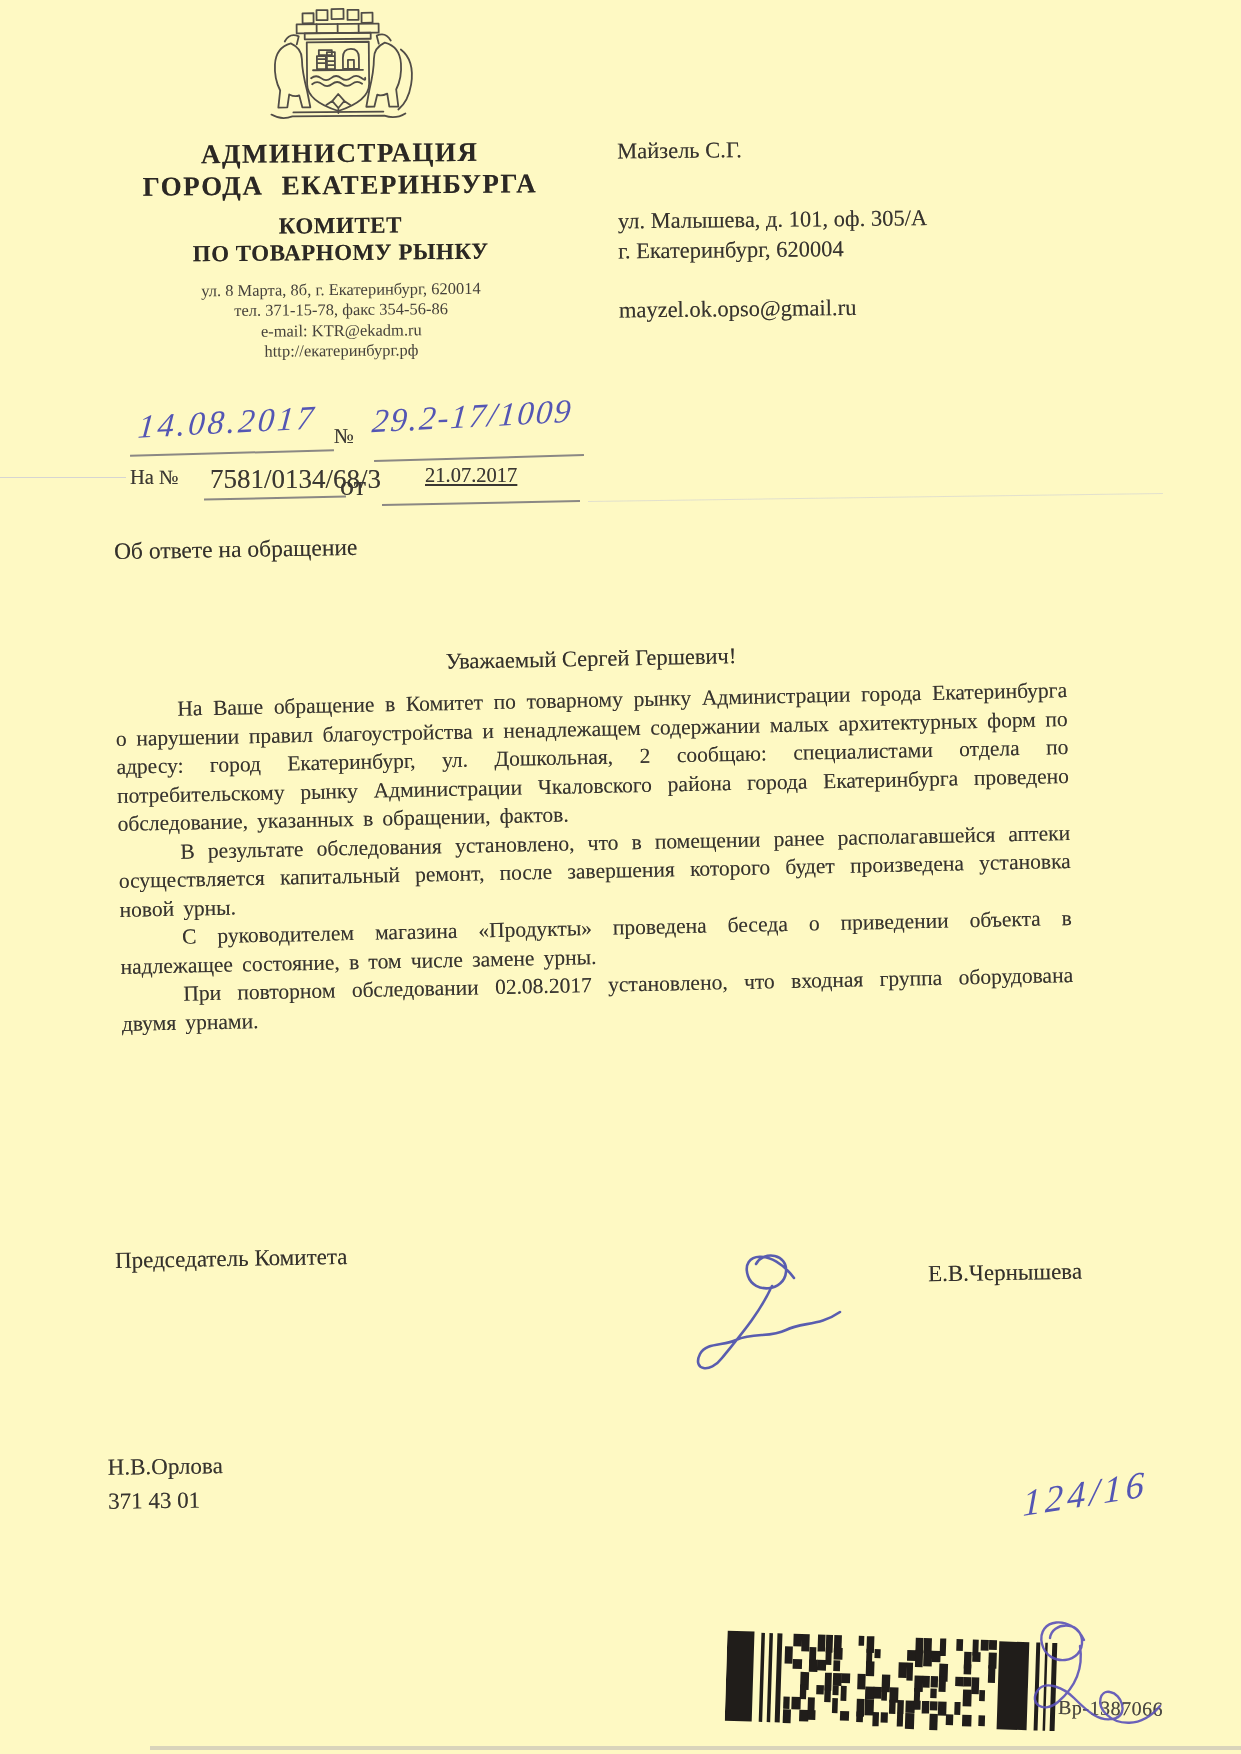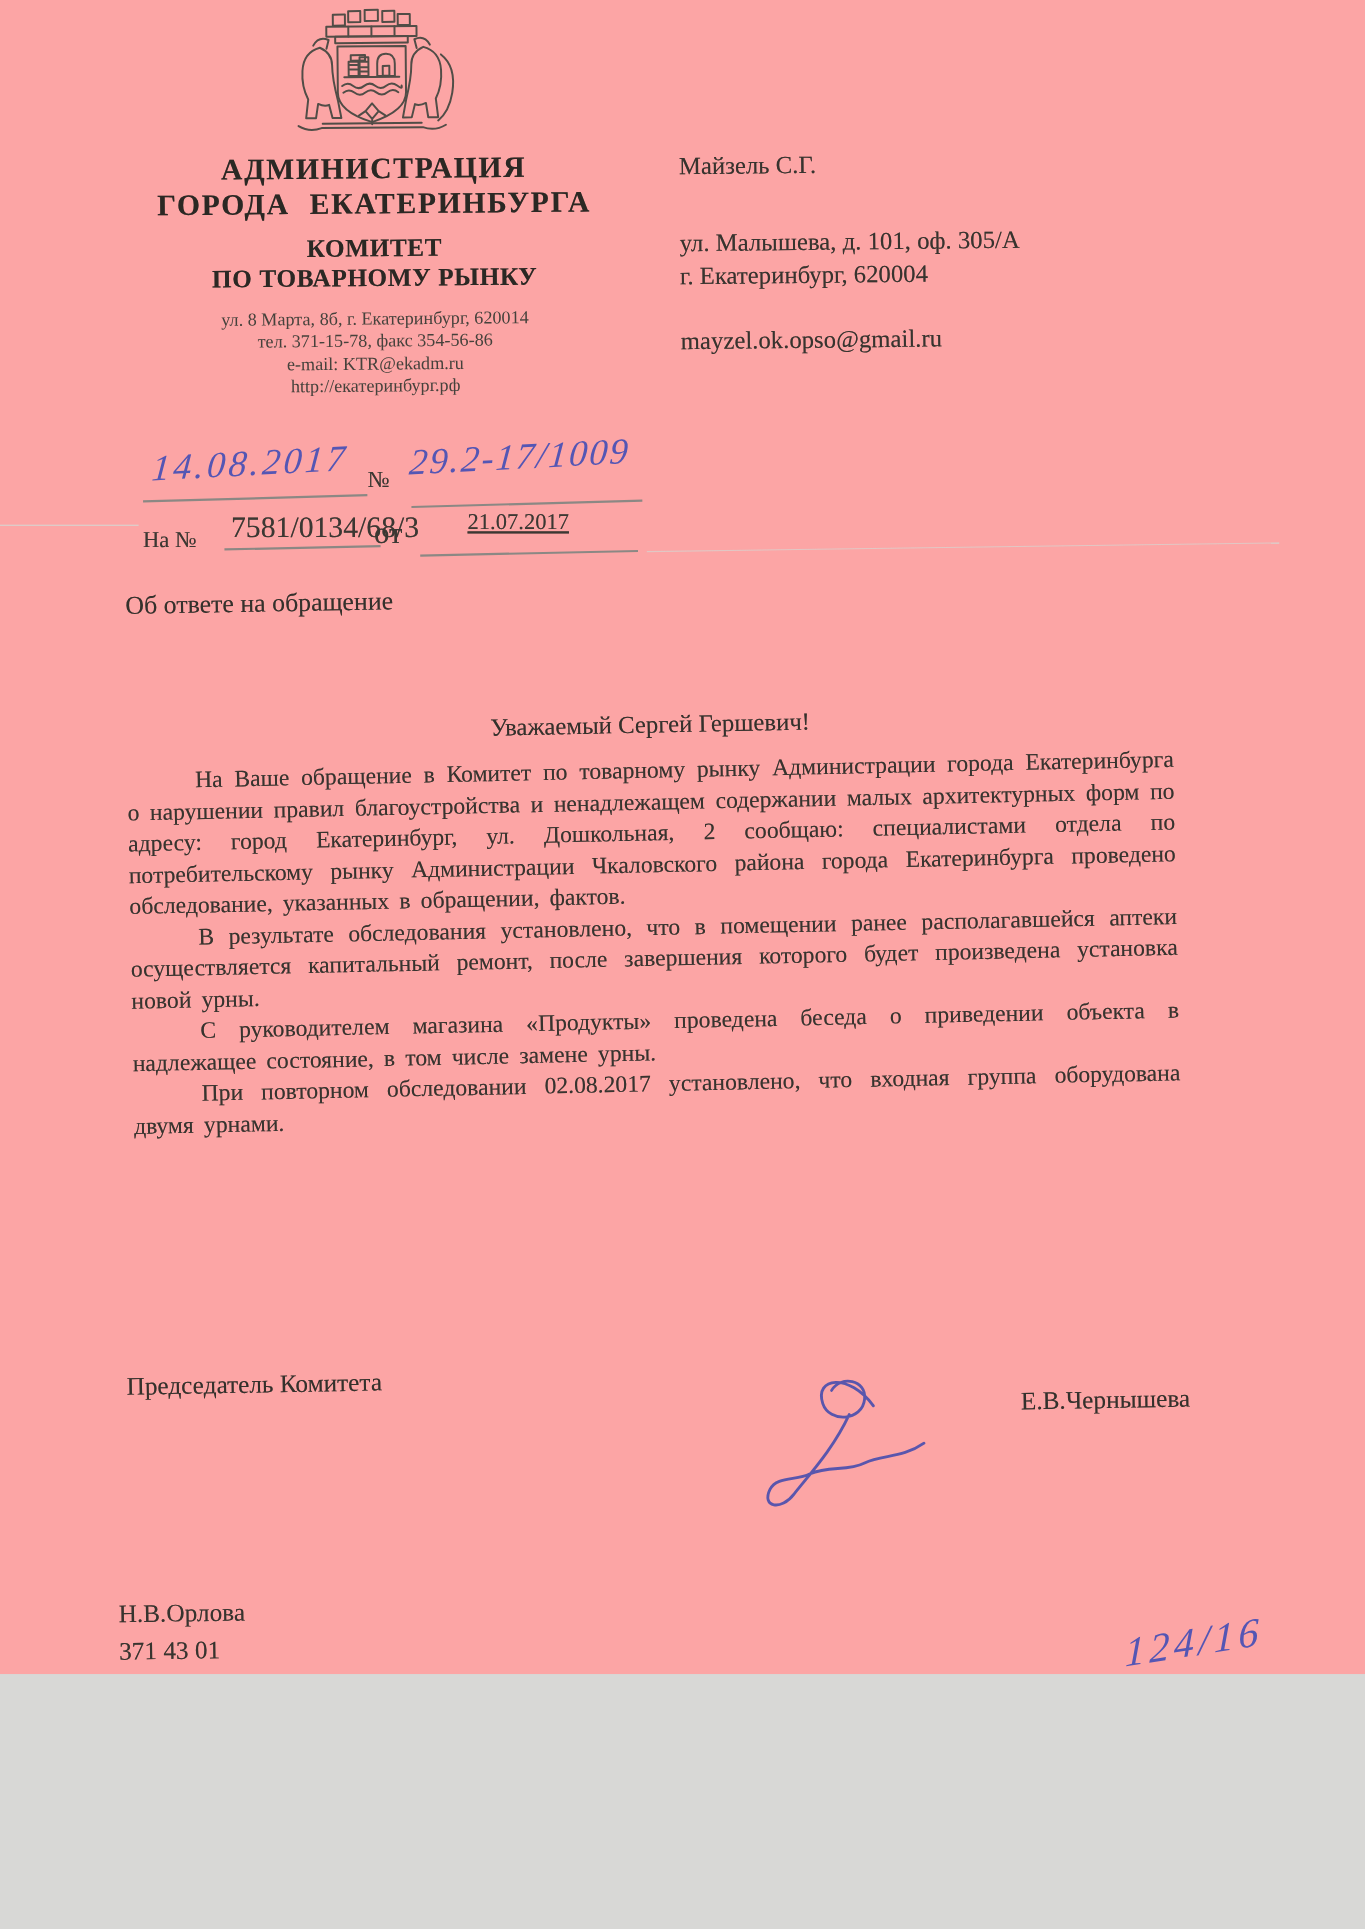--- a/index.html
+++ b/index.html
@@ -1,18 +1,18 @@
 <!DOCTYPE html>
 <html><head>
 <meta charset="utf-8">
 <style>
   html,body{margin:0;padding:0;background:#d8d8d6;}
   .page{
-    position:relative; width:1241px; height:1522px; overflow:hidden;
-    background:#fca5a5;
+    position:relative; width:1241px; height:1754px; overflow:hidden;
+    background:#fef9c3;
     font-family:"Liberation Serif","DejaVu Serif",serif;
     color:#3b3833;
   }
   .abs{position:absolute;}
   .soft{text-shadow:0 0 0.5px rgba(40,35,30,.45);}
 
   
   .letterhead{left:98px; top:6px; width:484px; text-align:center; transform:rotate(-0.5deg);}
   .emblem{display:block; margin:0 auto;}
   .org-line{font-weight:bold; font-size:27px; letter-spacing:1.5px; color:#2b2824; line-height:1.18;}
@@ -34,21 +34,21 @@
   .num-sign{left:334px; top:424px; font-size:21px; color:#3b3833;}
   .hand-num{left:372px; top:398px; font-size:33px; letter-spacing:2px; transform:rotate(-3deg) skewX(-8deg);}
   .rule{background:#8b8884; height:2px;}
   .rule.a{left:130px; top:452px; width:204px; transform:rotate(-1.6deg);}
   .rule.b{left:374px; top:457px; width:210px; transform:rotate(-1.6deg);}
   .rule.c{left:204px; top:497px; width:142px; height:1.6px; transform:rotate(-1.2deg);}
   .rule.d{left:382px; top:502px; width:198px; height:1.6px; transform:rotate(-1.2deg);}
   .faint{background:#d6d5d2; height:1px;}
   .faint.e{left:0; top:477px; width:126px;}
   .faint.f{left:588px; top:497px; width:575px; transform:rotate(-0.8deg); opacity:.7;}
-  .reply-prefix{left:130px; top:480px; font-size:20.5px;}
+  .reply-prefix{left:130px; top:466px; font-size:20.5px;}
   .reply-num{left:210px; top:464px; font-size:27px;}
   .reply-ot{left:340px; top:470px; font-size:28px;}
   .reply-date{left:425px; top:464px; font-size:20.5px;text-decoration:underline;}
 
   
   .subject{left:114px; top:536px; font-size:23.5px; transform:rotate(-1deg); color:#34312c;}
   .salutation{left:115px; top:646px; width:952px; text-align:center; font-size:22.5px; transform:rotate(-1.1deg); color:#34312c;}
   .body-text{
     left:115px; top:696px; width:952px;
     font-size:21.5px; line-height:28.5px; text-align:justify;

